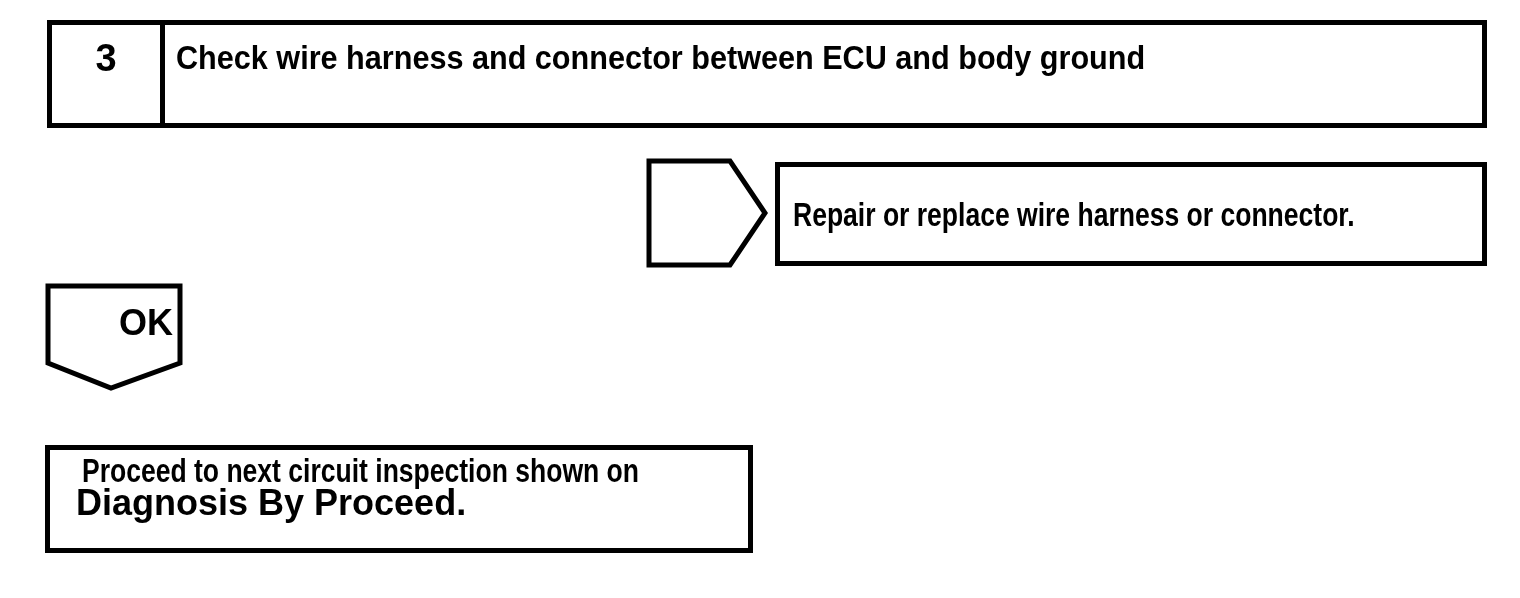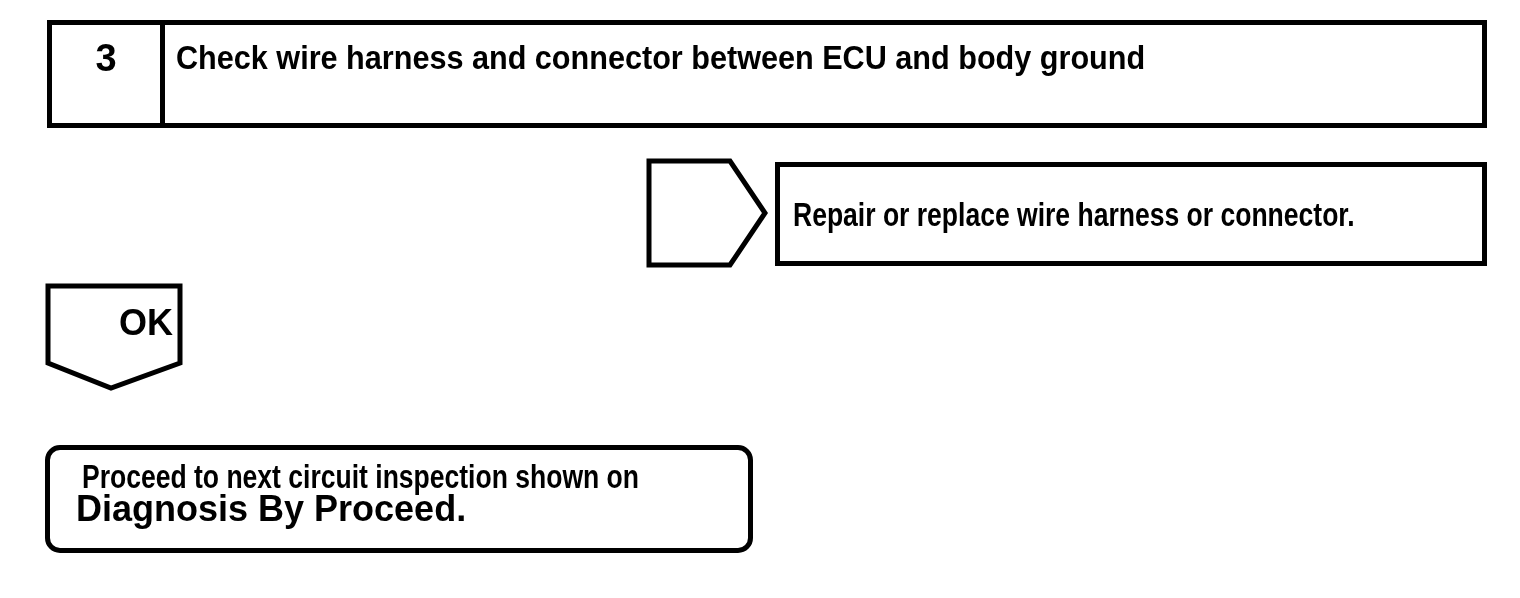--- a/index.html
+++ b/index.html
@@ -105,23 +105,22 @@
     justify-content: center;
     font-size: 36px;
     margin-left: 32px;
   }
   
   .ok-box {
     left: 45px;
     top: 445px;
     width: 708px;
     height: 108px;
-    padding: 10px 0 0 26px;
+    padding: 4px 0 0 26px;
     font-size: 34px;
-    border-radius: 15px;
   }
   .ok-line1 {
     line-height: 32px;
     margin-left: 6px;
   }
   .ok-line2 {
     font-size: 36px;
     line-height: 34px;
   }
 </style>

